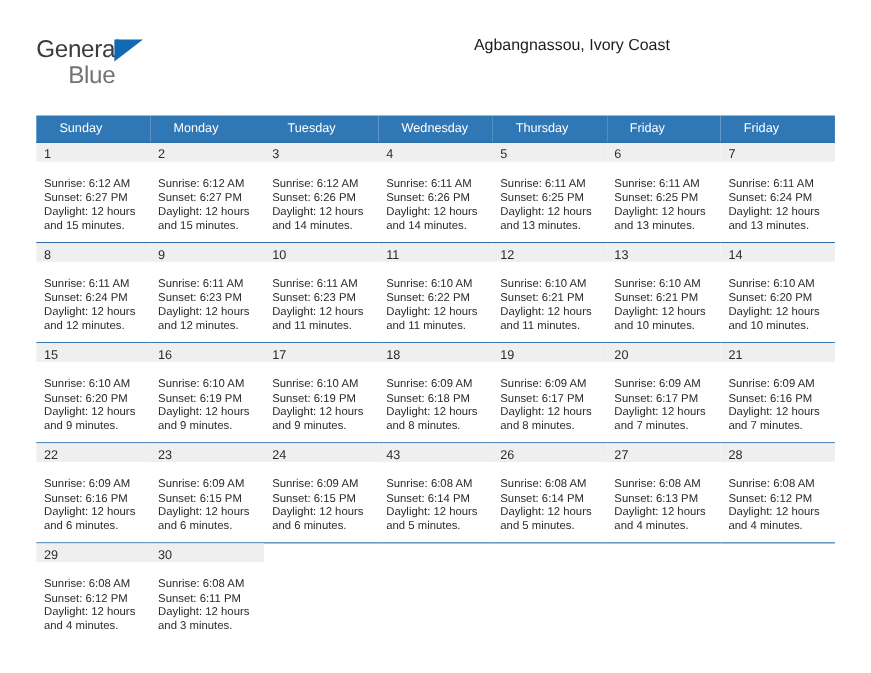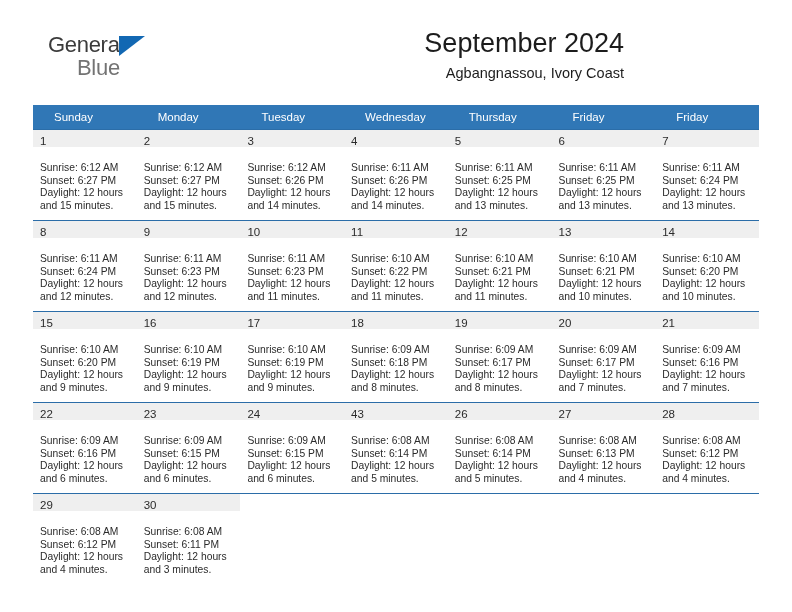--- a/index.html
+++ b/index.html
@@ -21,21 +21,20 @@
     box-sizing: border-box;
   }
 
   
   .header {
     position: absolute;
     left: 0;
     top: 0;
     width: 644px;
     height: 100px;
-    margin-left: 15px;
   }
   .logo {
     position: absolute;
     left: 33px;
     top: 33px;
     width: 120px;
     height: 48px;
   }
   .logo-general {
     position: absolute;
@@ -155,21 +154,20 @@
 
   <div class="header">
 
     <div class="logo">
       <span class="logo-general">General</span>
       <span class="logo-tri"></span>
       <span class="logo-blue">Blue</span>
     </div>
 
     <div class="title-block">
-      <div class="cal-title">September 2024</div>
       <div class="cal-subtitle">Agbangnassou, Ivory Coast</div>
     </div>
 
   </div>
 
   <table class="calendar">
     <colgroup>
       <col>
         <col>
         <col>

